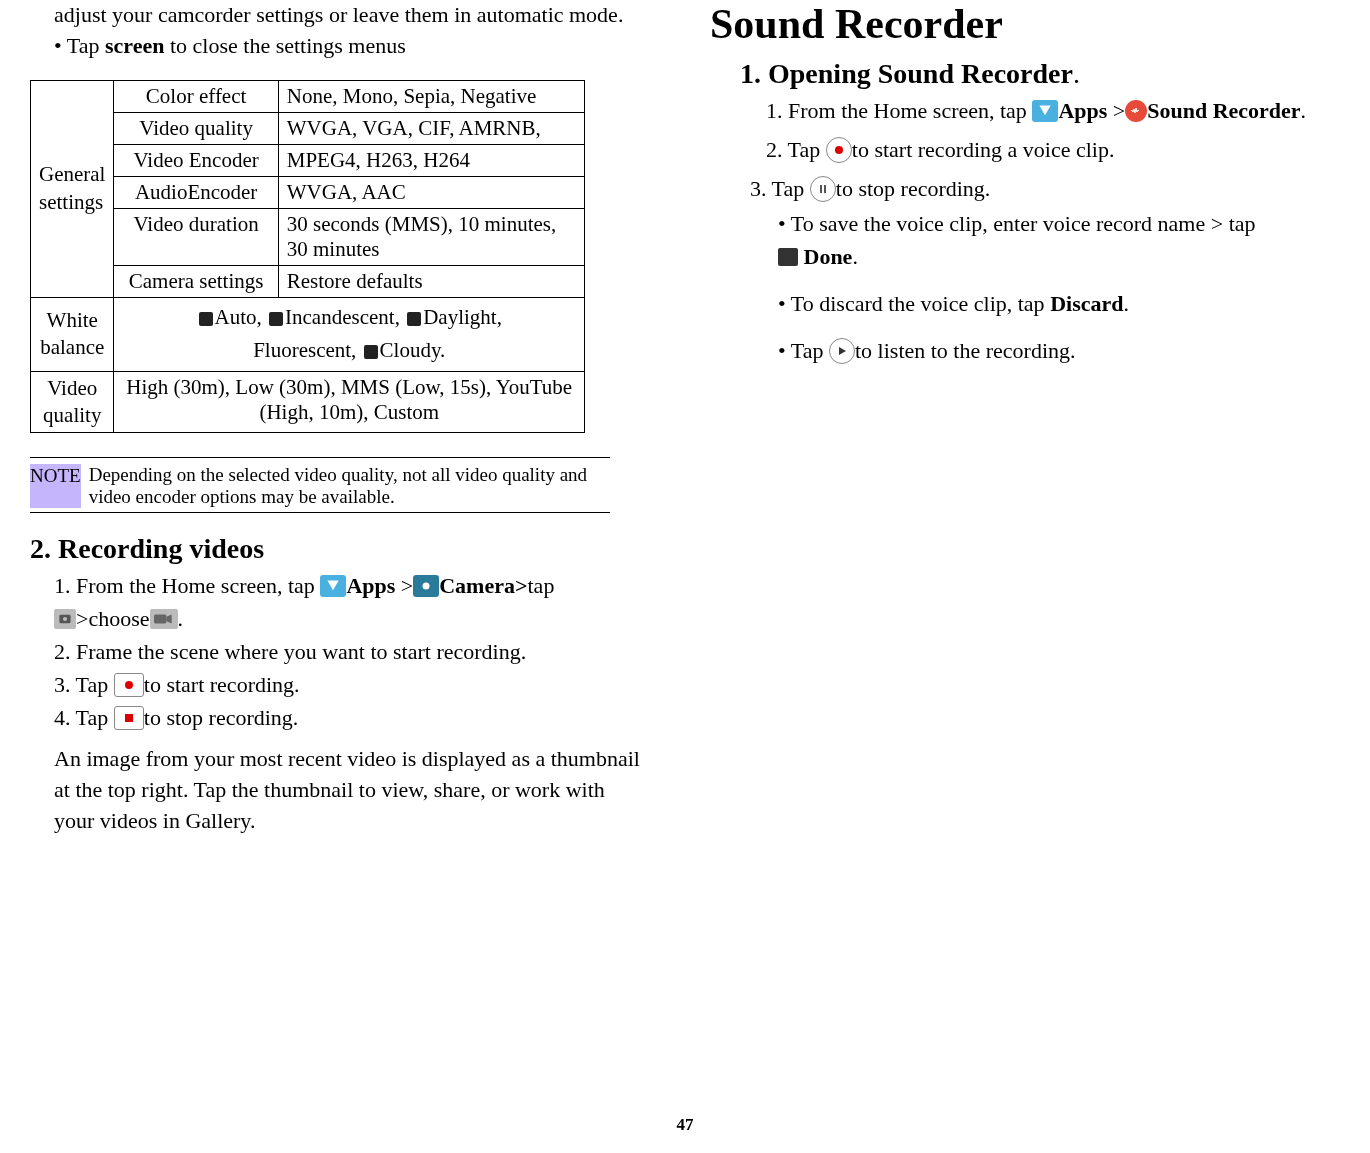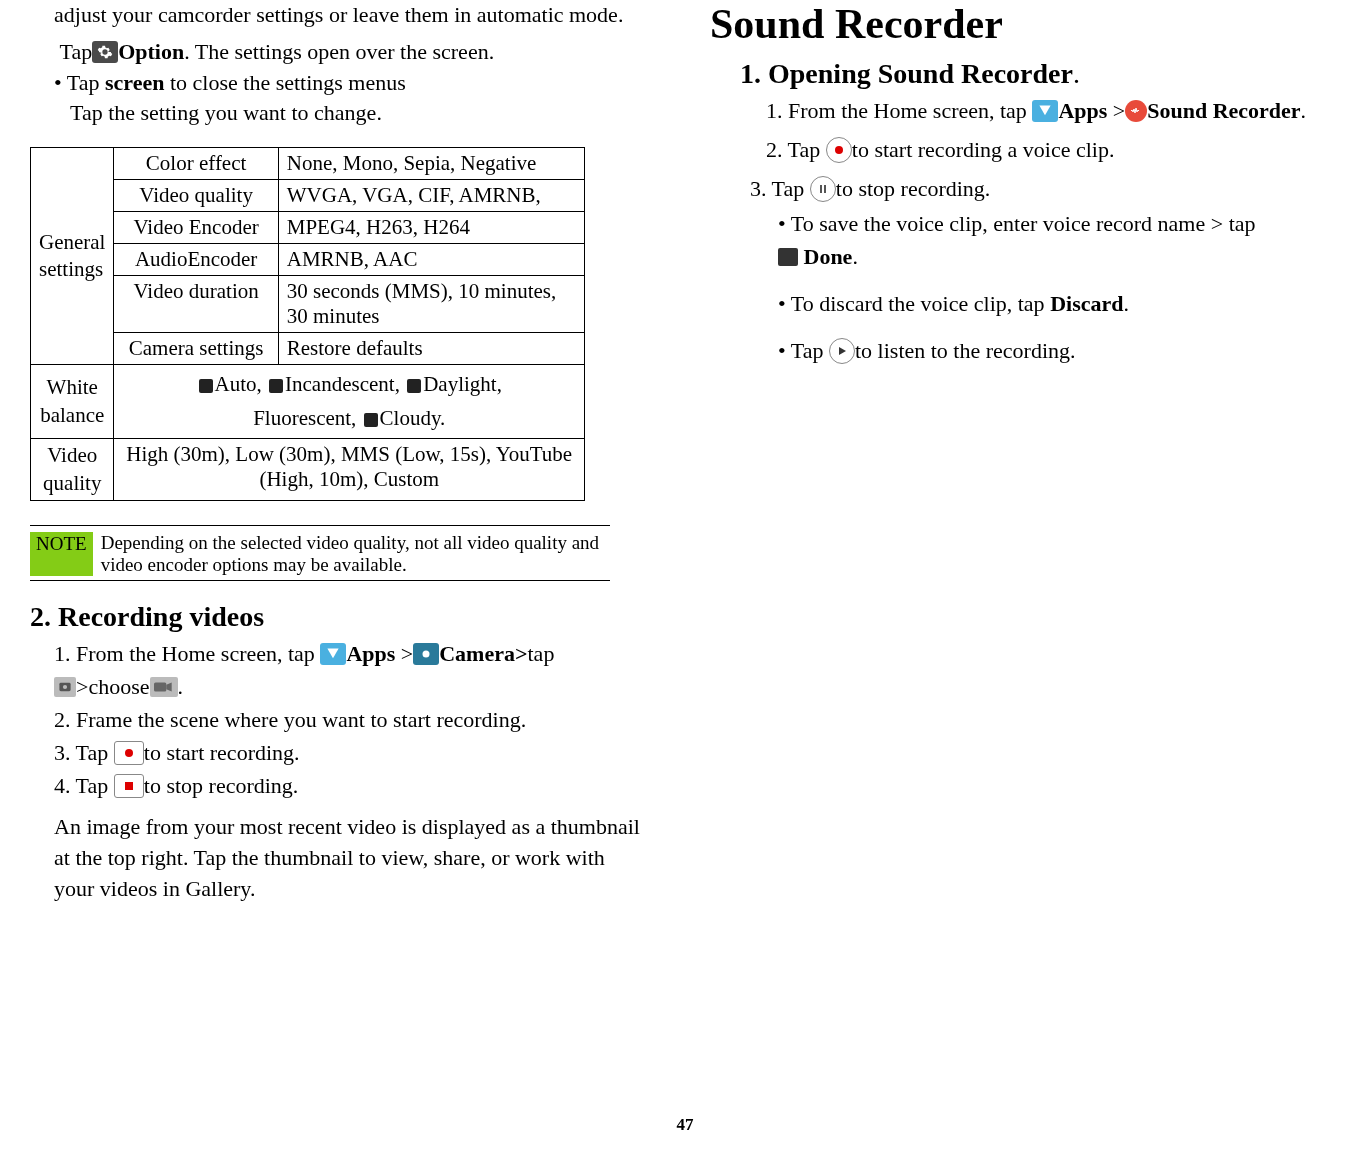--- a/index.html
+++ b/index.html
@@ -45,21 +45,21 @@
       vertical-align: top;
     }
     table.settings td.rowhead {
       text-align: left;
       vertical-align: middle;
       white-space: nowrap;
     }
     table.settings td.center { text-align: center; }
     .hr { border: none; border-top: 1px solid #000; margin: 24px 0 6px 0; width: 580px;}
     .note-row { display: flex; font-size: 19px; width: 580px; border-bottom: 1px solid #000; padding-bottom: 4px;}
-    .note-label { background: #84cc16; padding: 1px 6px; font-weight: normal; flex-shrink: 0; margin-right: 8px;}
+    .note-label { background: #c4b5fd; padding: 1px 0; font-weight: normal; flex-shrink: 0; margin-right: 8px;}
     .note-text { }
     .icon {
       display: inline-flex;
       width: 26px; height: 22px;
       vertical-align: middle;
       align-items: center;
       justify-content: center;
       font-size: 14px;
       position: relative;
       top: -2px;
@@ -84,51 +84,43 @@
     .sp2 { margin-top: 20px; }
   </style>
 </head>
 <body>
 
 <div class="columns">
 
   <div class="col">
     <div class="body-text indent1">adjust your camcorder settings or leave them in automatic mode.</div>
 
-    <div class="body-text indent1" style="margin-top:6px;">
-      &nbsp;<span>Tap</span><span class="icon icon-box">
-        <svg width="16" height="16" viewBox="0 0 24 24" fill="#fff">
-            <path d="M12 8a4 4 0 100 8 4 4 0 000-8zm9 4a9 9 0 01-.1 1.3l2 1.6-2 3.4-2.4-.8a7 7 0 01-2.2 1.3l-.4 2.5h-4l-.4-2.5a7 7 0 01-2.2-1.3l-2.4.8-2-3.4 2-1.6A9 9 0 013 12a9 9 0 01.1-1.3l-2-1.6 2-3.4 2.4.8A7 7 0 017.7 5.2L8.1 2.7h4l.4 2.5a7 7 0 012.2 1.3l2.4-.8 2 3.4-2 1.6c.06.43.1.86.1 1.3z"></path>
-          </svg>
-      </span><span class="bold">Option</span><span>. The settings open over the screen.</span>
-    </div>
 
     <div class="body-text indent1">
       <span>• Tap </span><span class="bold">screen</span><span> to close the settings menus</span>
     </div>
-    <div class="body-text indent1" style="margin-left:40px;">Tap the setting you want to change.</div>
 
     <table class="settings">
       <tbody>
           <tr>
         <td class="rowhead" rowspan="6" style="line-height:1.3;">General<br>settings</td>
         <td class="center">Color effect</td>
         <td>None, Mono, Sepia, Negative</td>
       </tr>
       <tr>
         <td class="center">Video quality</td>
         <td> WVGA, VGA, CIF, AMRNB,</td>
       </tr>
       <tr>
         <td class="center">Video Encoder</td>
         <td> MPEG4, H263, H264</td>
       </tr>
       <tr>
         <td class="center">AudioEncoder</td>
-        <td> AMRNB, AAC</td>
+        <td> WVGA, AAC</td>
       </tr>
       <tr>
         <td class="center">Video duration</td>
         <td>30 seconds (MMS), 10 minutes, 30 minutes</td>
       </tr>
       <tr>
         <td class="center">Camera settings</td>
         <td> Restore defaults</td>
       </tr>
       <tr>

